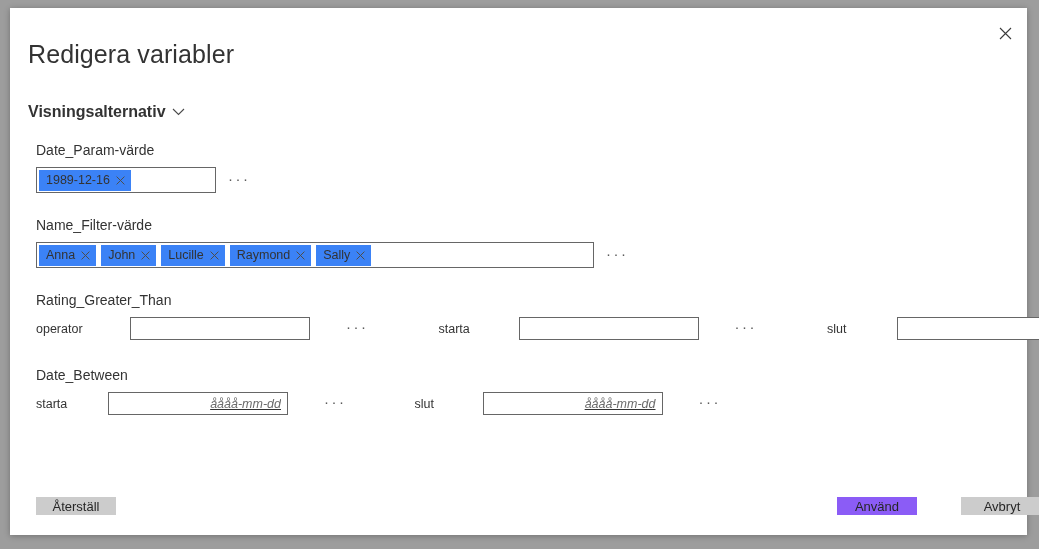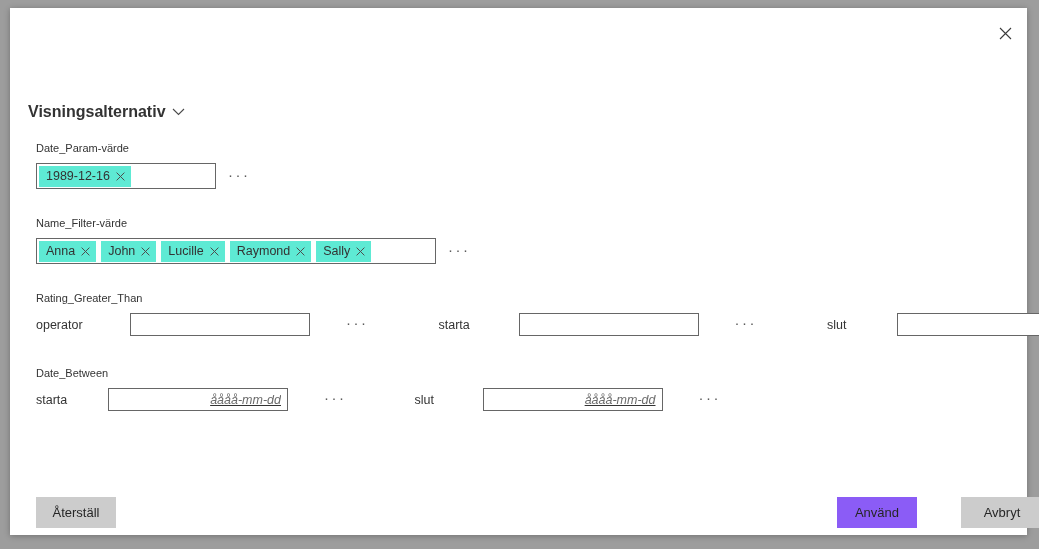--- a/index.html
+++ b/index.html
@@ -59,21 +59,21 @@
     font-size: 16px;
     font-weight: bold;
     color: #333333;
     white-space: nowrap;
   }
   #display-options .chev { display: block; }
 
   
   .field-group { position: absolute; }
   .field-label {
-    font-size: 11px;
+    font-size: 14px;
     color: #333333;
     white-space: nowrap;
     margin-bottom: 9px;
     display: block;
   }
 
   .row { display: flex; align-items: center; gap: 24px; }
 
   .sub-label {
     font-size: 12.5px;
@@ -90,21 +90,21 @@
     align-items: center;
     padding: 0 2px;
     gap: 5px;
     overflow: hidden;
     cursor: text;
   }
   .token {
     display: inline-flex;
     align-items: center;
     gap: 6px;
-    background: #5eead4;
+    background: #3b82f6;
     height: 21px;
     padding: 0 6px 0 7px;
     font-size: 12.5px;
     color: #333333;
     white-space: nowrap;
     cursor: default;
   }
   .token .tok-x { display: block; cursor: pointer; }
 
   
@@ -141,21 +141,21 @@
     height: 18px;
     padding-bottom: 4px;
   }
 
   
   .btn {
     border: none;
     font-family: "Liberation Sans", sans-serif;
     font-size: 13px;
     color: #262626;
-    height: 31px;
+    height: 18px;
     min-width: 80px;
     padding: 0 2px;
     cursor: pointer;
     background: #cccccc;
     position: absolute;
   }
   .btn.primary { background: #8b5cf6; }
 
   #btn-reset  { left: 26px;  top: 489px; width: 80px; }
   #btn-apply  { left: 827px; top: 489px; width: 80px; }
@@ -165,20 +165,21 @@
 <body>
 
 <div id="dialog">
 
   <button id="close-btn" aria-label="close">
     <svg width="13" height="13" viewBox="0 0 13 13">
       <path d="M1 1 L12 12 M12 1 L1 12" stroke="#3b3b3b" stroke-width="1.1" fill="none"></path>
     </svg>
   </button>
 
+  <div id="dialog-title">Redigera variabler</div>
 
   <div id="display-options">
     <span class="do-label">Visningsalternativ</span>
     <svg class="chev" width="13" height="8" viewBox="0 0 13 8">
       <path d="M1 1 L6.5 6.5 L12 1" stroke="#4a4a4a" stroke-width="1.1" fill="none"></path>
     </svg>
   </div>
 
   <div class="field-group" style="left:26px; top:134px;">
     <span class="field-label">Date_Param-värde</span>
@@ -191,21 +192,21 @@
           </svg>
         </span>
       </div>
       <span class="ellipsis">···</span>
     </div>
   </div>
 
   <div class="field-group" style="left:26px; top:209px;">
     <span class="field-label">Name_Filter-värde</span>
     <div class="row" style="gap:12px;">
-      <div class="token-box" id="name-filter-box" style="width:400px;">
+      <div class="token-box" id="name-filter-box" style="width:558px;">
           <span class="token">
             <span>Anna</span>
             <svg class="tok-x" width="9" height="9" viewBox="0 0 9 9">
               <path d="M0.6 0.6 L8.4 8.4 M8.4 0.6 L0.6 8.4" stroke="#4d4d4d" stroke-width="1" fill="none"></path>
             </svg>
           </span>
           <span class="token">
             <span>John</span>
             <svg class="tok-x" width="9" height="9" viewBox="0 0 9 9">
               <path d="M0.6 0.6 L8.4 8.4 M8.4 0.6 L0.6 8.4" stroke="#4d4d4d" stroke-width="1" fill="none"></path>

